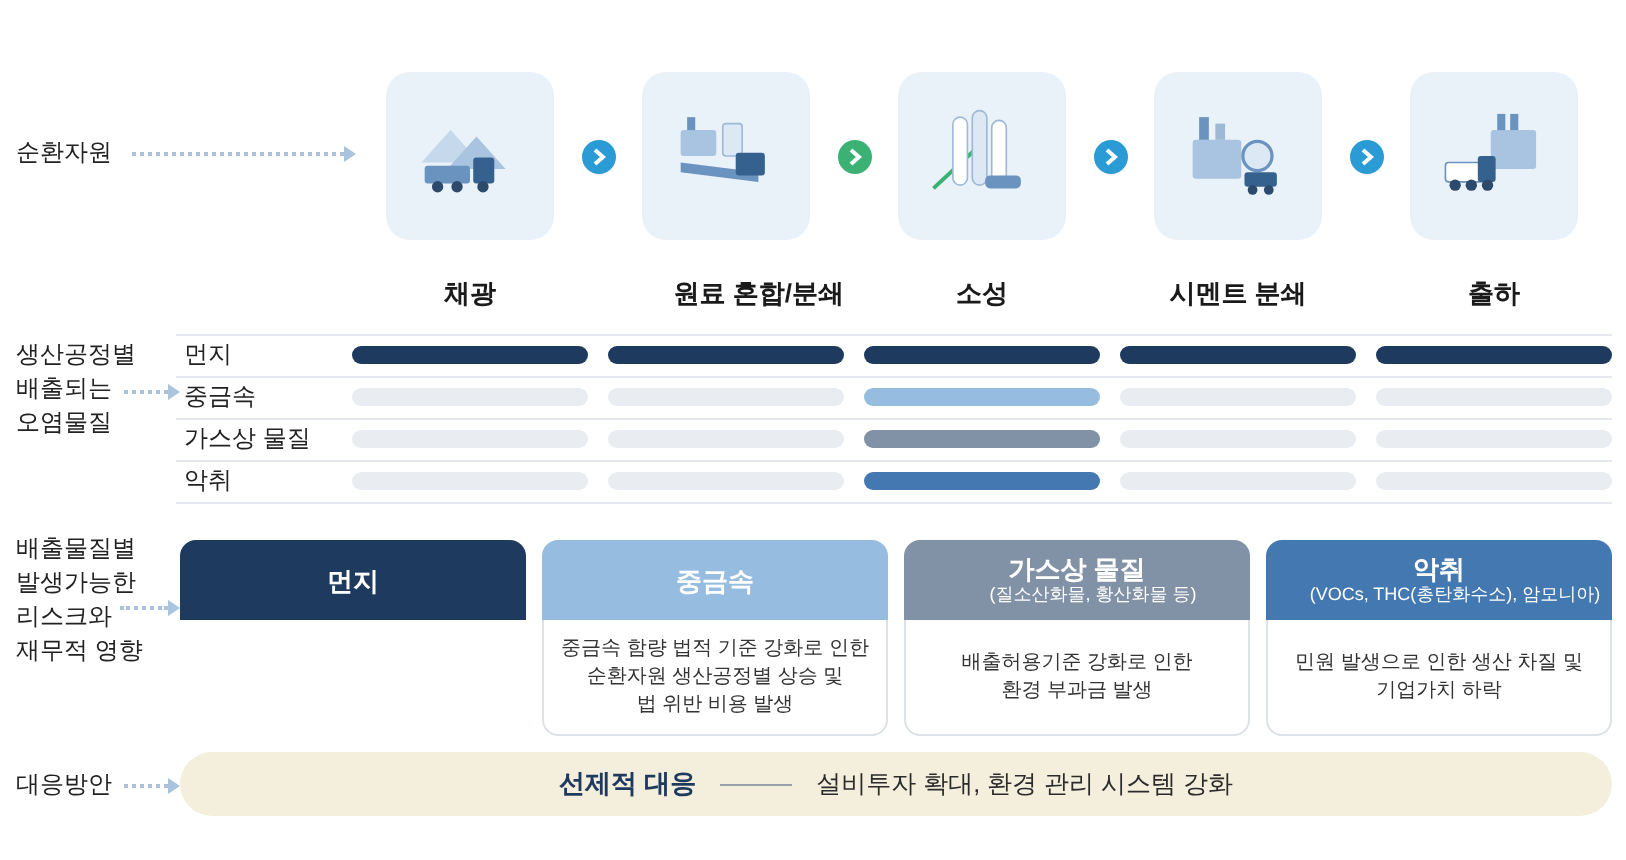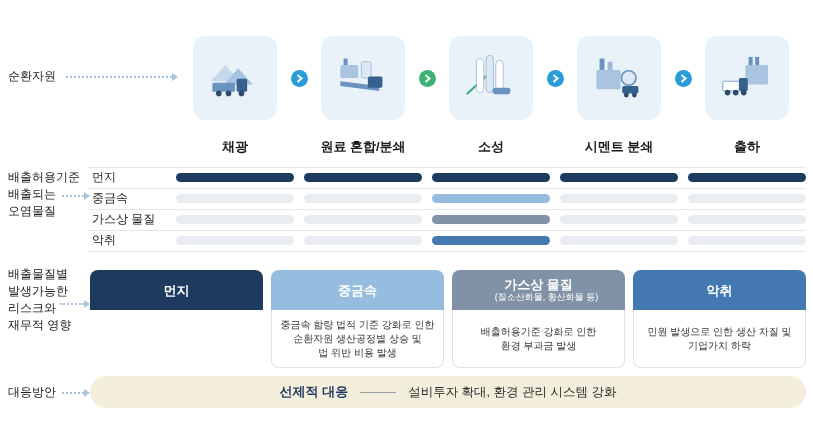--- a/index.html
+++ b/index.html
@@ -47,21 +47,21 @@
 <body>
 
 <div class="canvas">
 
   <div class="side-label" style="left:8px; top:68px;">
     <div class="ln">순환자원</div>
   </div>
   <div class="dotted" style="left:66px; top:76px; width:106px;"></div>
 
   <div class="side-label" style="left:8px; top:169px;">
-    <div class="ln">배출허용기준</div>
+    <div class="ln">생산공정별</div>
     <div class="ln">배출되는</div>
     <div class="ln">오염물질</div>
   </div>
   <div class="dotted" style="left:62px; top:195px; width:22px;"></div>
 
   <div class="side-label" style="left:8px; top:266px;">
     <div class="ln">배출물질별</div>
     <div class="ln">발생가능한</div>
     <div class="ln">리스크와</div>
     <div class="ln">재무적 영향</div>
@@ -141,21 +141,21 @@
         <polyline points="1.5,1 5.5,4.5 1.5,8" stroke="#fff" fill="none" stroke-width="2"></polyline>
       </svg>
   </div>
   <div class="chev" style="left: 675px; background-color: rgb(42, 155, 213);">
     <svg width="7" height="9">
         <polyline points="1.5,1 5.5,4.5 1.5,8" stroke="#fff" fill="none" stroke-width="2"></polyline>
       </svg>
   </div>
 
   <div class="step-label" style="left:176px;text-align:center;">채광</div>
-  <div class="step-label" style="left:304px;">원료 혼합/분쇄</div>
+  <div class="step-label" style="left:304px;text-align:right;">원료 혼합/분쇄</div>
   <div class="step-label" style="left:432px;">소성</div>
   <div class="step-label" style="left:560px;">시멘트 분쇄</div>
   <div class="step-label" style="left:688px;">출하</div>
 
   <div class="hline" style="top:167px;"></div>
   <div class="hline" style="top:188px;"></div>
   <div class="hline" style="top:209px;"></div>
   <div class="hline" style="top:230px;"></div>
   <div class="hline" style="top:251px;"></div>
 
@@ -207,20 +207,21 @@
     <div class="card-head" style="background-color: rgb(129, 145, 166);">
       <div class="card-title">가스상 물질</div>
       <div class="card-sub">(질소산화물, 황산화물 등)</div>
     </div>
     <div class="card-body">배출허용기준 강화로 인한
 환경 부과금 발생</div>
   </div>
   <div class="card" style="left:633px;">
     <div class="card-head" style="background-color: rgb(68, 120, 176);">
       <div class="card-title">악취</div>
+      <div class="card-sub">(VOCs, THC(총탄화수소), 암모니아)</div>
     </div>
     <div class="card-body">민원 발생으로 인한 생산 차질 및
 기업가치 하락</div>
   </div>
 
   <div class="resp" style="background-color: rgb(244, 239, 220);">
     <span class="resp-hi">선제적 대응</span>
     <span class="resp-div"></span>
     <span class="resp-detail">설비투자 확대, 환경 관리 시스템 강화</span>
   </div>

